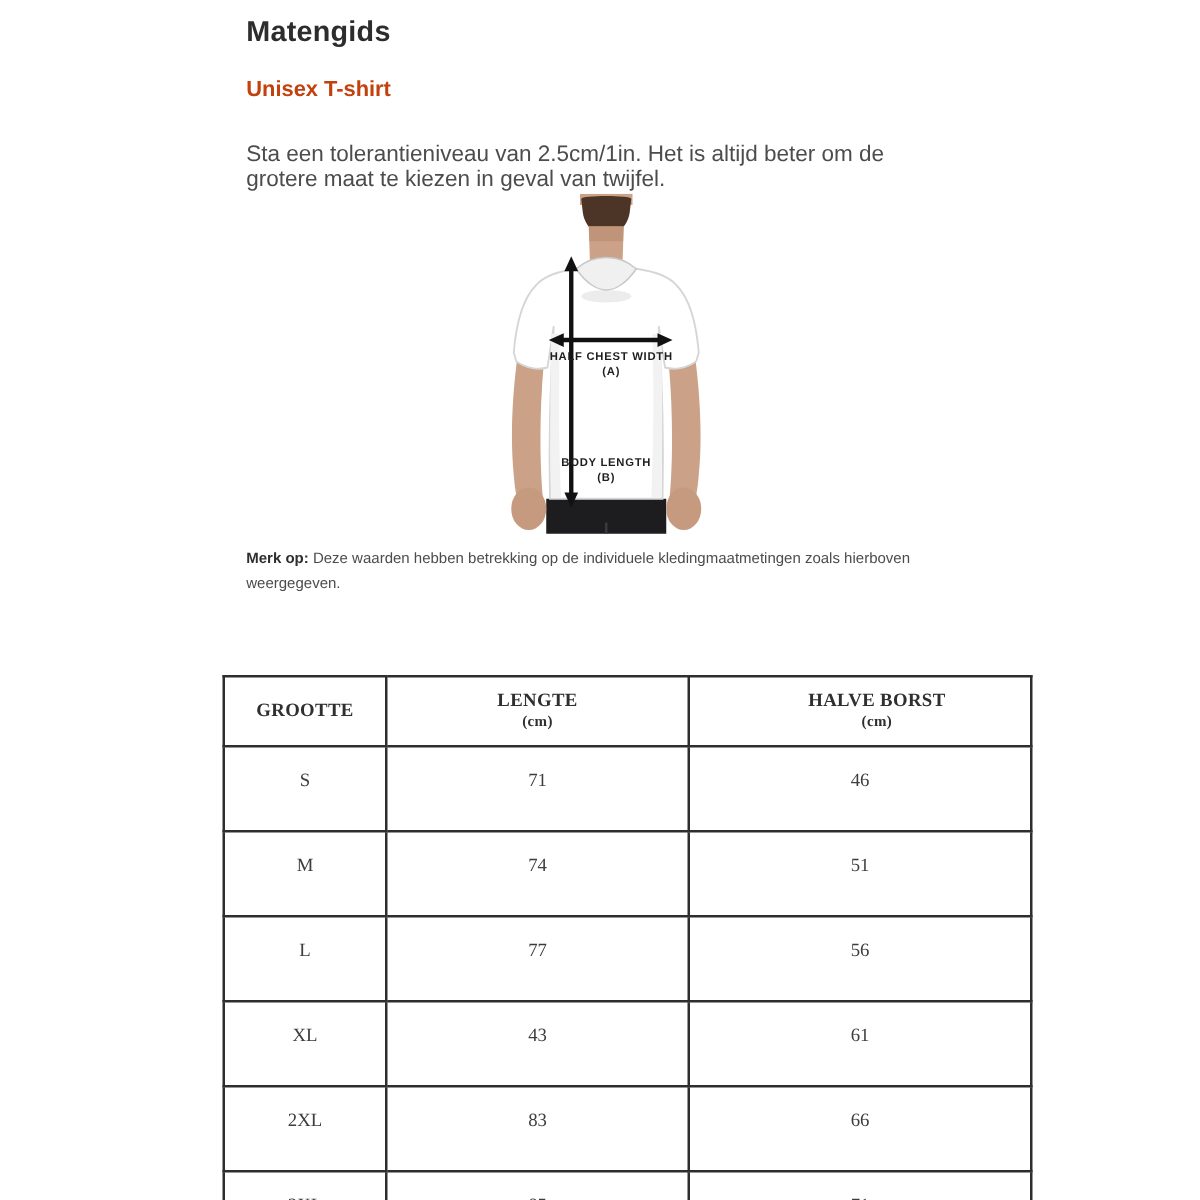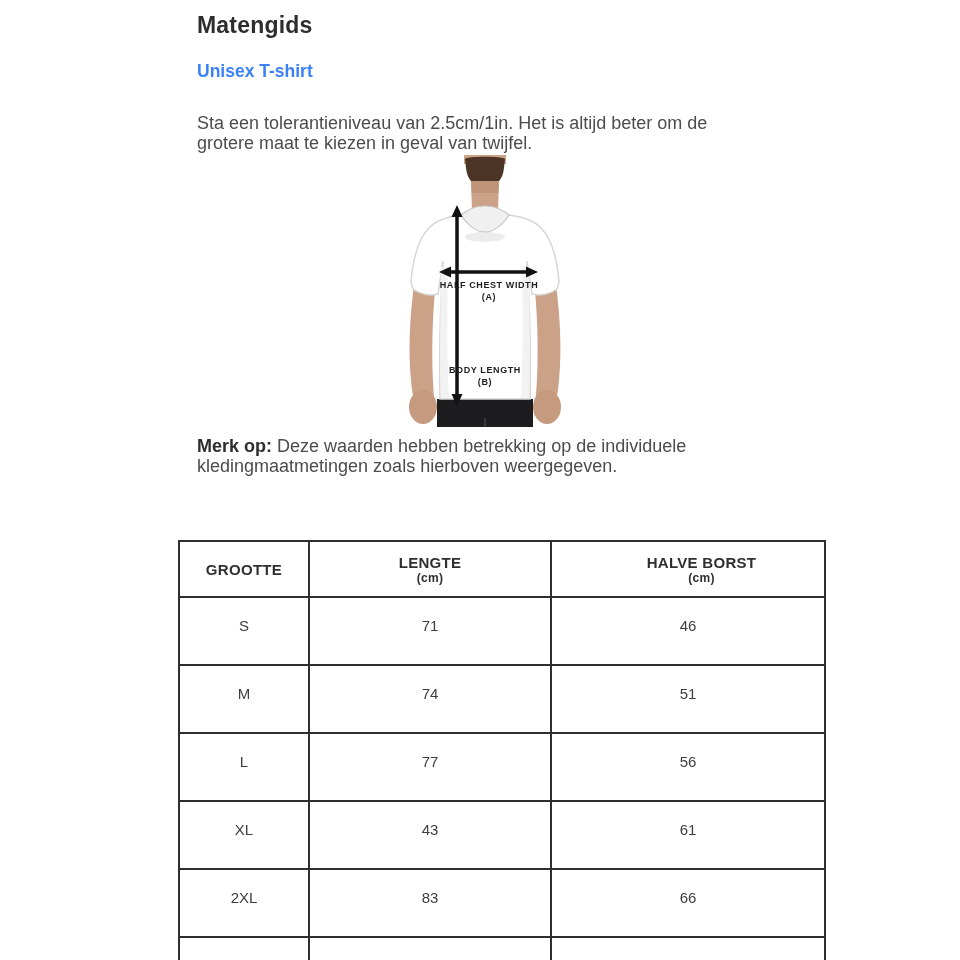--- a/index.html
+++ b/index.html
@@ -5,41 +5,41 @@
   html,body { margin:0; padding:0; background:#ffffff; }
   body { width:960px; height:960px; font-family:"Liberation Sans", sans-serif; }
   .page { position:relative; width:960px; height:960px; background:#fff; overflow:hidden; }
 
   .title {
     position:absolute; left:197px; top:12px;
     font-size:23px; font-weight:bold; color:#2d2d2d; letter-spacing:0.2px;
   }
   .subtitle {
     position:absolute; left:197px; top:61px;
-    font-size:17.5px; font-weight:bold; color:#3b82f6;
+    font-size:17.5px; font-weight:bold; color:#c2410c;
   }
   .intro {
     position:absolute; left:197px; top:114px; width:568px;
     font-size:18px; line-height:19.5px; color:#4c4c4c;
   }
   .figure-wrap { position:absolute; left:385px; top:155px; width:200px; height:275px; }
 
   .note {
     position:absolute; left:197px; top:437px; width:540px;
-    font-size:18px; line-height:19.5px; color:#4c4c4c;
+    font-size:12px; line-height:19.5px; color:#4c4c4c;
   }
   .note .note-label { font-weight:bold; color:#2e2e2e; }
 
   table.size-table {
     position:absolute; left:178px; top:540px;
     border-collapse:collapse; table-layout:fixed;
   }
   .size-table th, .size-table td {
     border:2px solid #2e2e2e; text-align:center; vertical-align:middle;
-    font-family:Liberation Sans, sans-serif;
+    font-family:Liberation Serif, serif;
   }
   .size-table th {
     height:52px; font-size:15px; font-weight:bold; color:#2f2f2f; letter-spacing:0.3px;
   }
   .size-table th .unit { font-size:12px; font-weight:bold; }
   .size-table th .unit:empty { display:none; }
   .size-table td {
     height:53px; font-size:15px; color:#3d3d3d; padding-bottom:12px;
   }
   .c1 { width:126px; } .c2 { width:238px;margin-left:40px; } .c3 { width:243px;padding-left:28px; }

